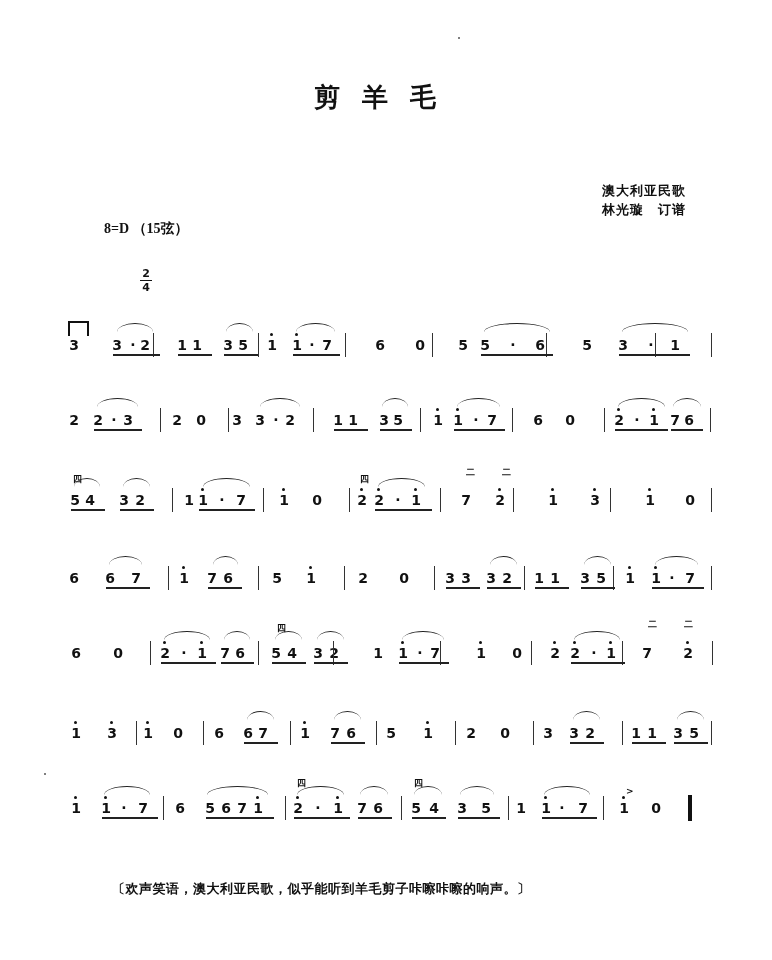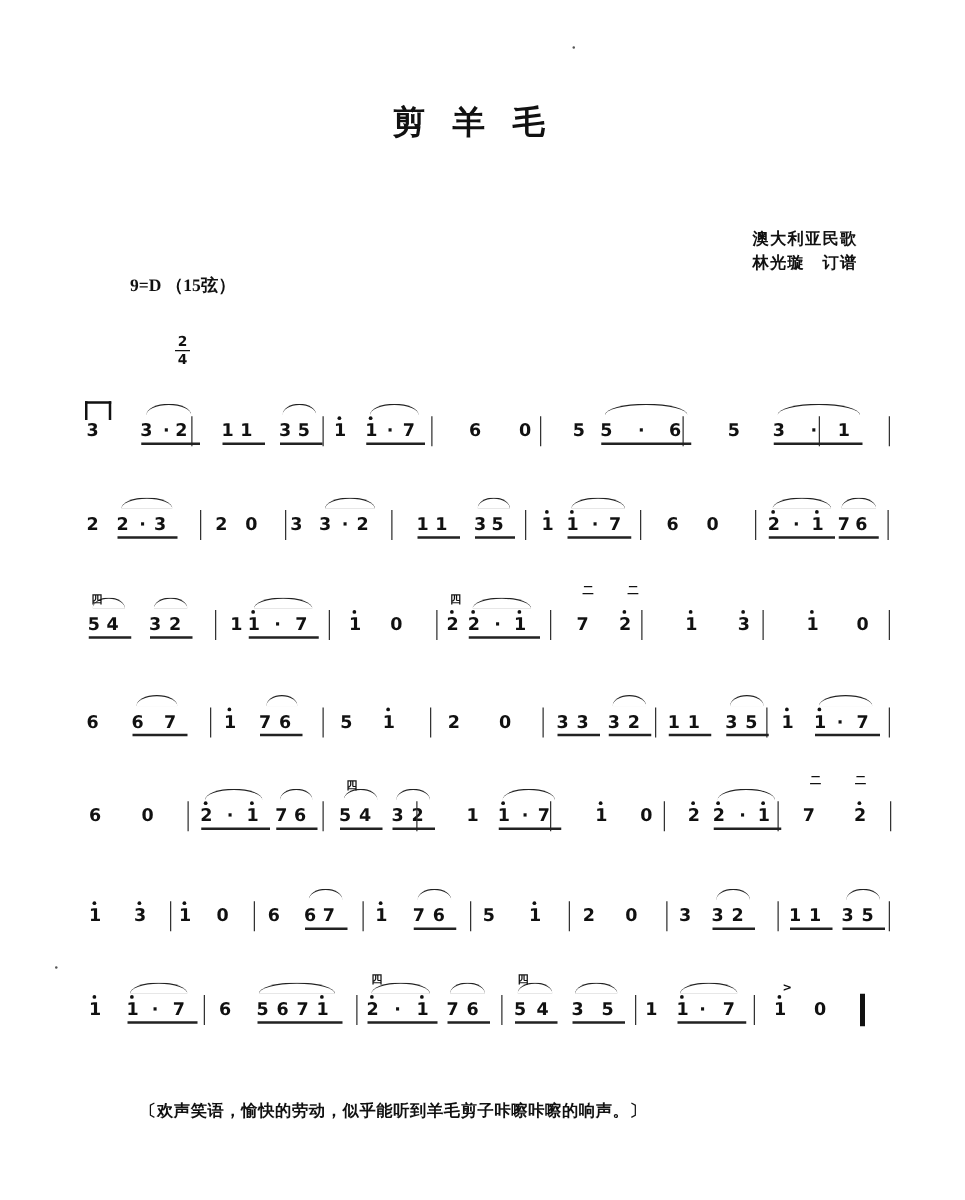--- a/index.html
+++ b/index.html
@@ -20,21 +20,21 @@
   .bracket{position:absolute;left:68px;top:321px;width:17px;height:13px;border:2px solid #111;border-bottom:none;}
   .footer{left:112px;top:880px;font-size:13px;font-weight:bold;letter-spacing:0.5px;}
   .speck{position:absolute;width:2px;height:2px;background:#555;border-radius:50%;}
 </style>
 </head>
 <body>
 
 <div class="abs title">剪羊毛</div>
 <div class="abs credit" style="top:182px">澳大利亚民歌</div>
 <div class="abs credit" style="top:201px">林光璇　订谱</div>
-<div class="abs key">9=D （15弦）</div>
+<div class="abs key">8=D （15弦）</div>
 <div class="abs timesig">
   <span>2</span>
   <span class="bar"></span>
   <span>4</span>
 </div>
 <div class="bracket"></div>
 
 <div id="score">
     <div class="note" style="left: 67px; top: 338px;">3</div>
     <div class="note" style="left: 110px; top: 338px;">3</div>
@@ -325,16 +325,16 @@
     <div class="slur" style="left: 297px; width: 47px; top: 786px;"></div>
     <div class="slur" style="left: 360px; width: 28px; top: 786px;"></div>
     <div class="slur" style="left: 414px; width: 28px; top: 786px;"></div>
     <div class="slur" style="left: 460px; width: 34px; top: 786px;"></div>
     <div class="slur" style="left: 544px; width: 46px; top: 786px;"></div>
     <div class="mark" style="left: 297px; top: 777px;">四</div>
     <div class="mark" style="left: 414px; top: 777px;">四</div>
     <div class="mark" style="left: 626px; top: 786px;">&gt;</div>
   </div>
 
-<div class="abs footer">〔欢声笑语，愉快的劳动，似乎能听到羊毛剪子咔嚓咔嚓的响声。〕</div>
+<div class="abs footer">〔欢声笑语，澳大利亚民歌，似乎能听到羊毛剪子咔嚓咔嚓的响声。〕</div>
 
 <div class="speck" style="left:458px;top:37px"></div>
 <div class="speck" style="left:44px;top:773px"></div>
 
 </body></html>

